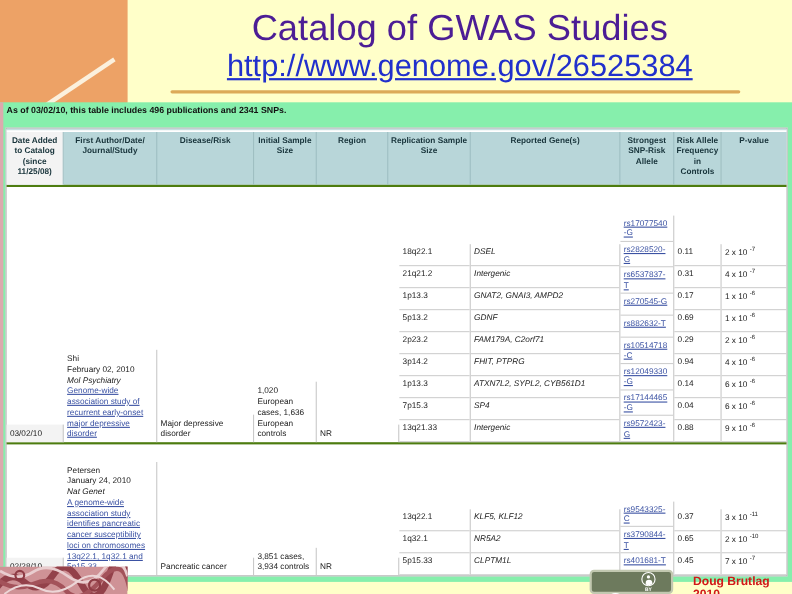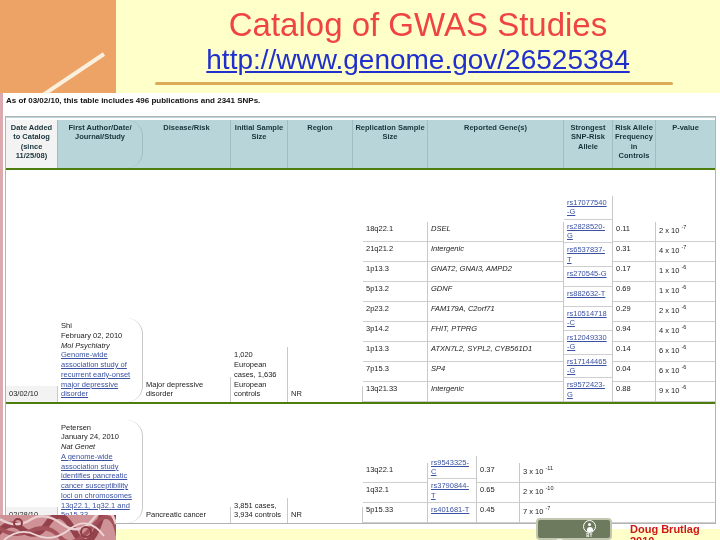--- a/index.html
+++ b/index.html
@@ -6,26 +6,26 @@
   html,body { width:720px; height:540px; }
   body {
     position: relative;
     font-family: "Liberation Sans", sans-serif;
     background: #ffffc9;
     overflow: hidden;
   }
   
   .orange-block { position:absolute; left:0; top:0; width:116px; height:95px; background:#eda266; }
   .title-wrap { position:absolute; left:118px; top:6px; width:600px; text-align:center; }
-  .slide-title { font-size:33px; font-weight:400; color:#ef4444; line-height:1.15;text-align:center; }
+  .slide-title { font-size:33px; font-weight:400; color:#4c1d95; line-height:1.15;text-align:center; }
   .slide-url a { font-size:28px; color:#2130cc; text-decoration:underline; }
   .rule { position:absolute; left:155px; top:82px; width:518px; height:3px; background:#dcaa58; border-radius:2px; }
 
   
-  .content { position:absolute; left:0; top:93px; width:720px; height:436px; background:#ffffff; }
+  .content { position:absolute; left:0; top:93px; width:720px; height:436px; background:#86efac; }
   .left-edge { position:absolute; left:0; top:0; width:3px; height:422px; background:#dcaaae; }
   .caption { position:absolute; left:6px; top:3px; font-size:8px; font-weight:bold; color:#111; }
 
   
   .gtable { position:absolute; left:5px; top:23px; width:711px; border:1px solid #b3b3b3; background:#fff; }
   .theadbar { height:2px; background:#b8d6d9; border-bottom:1px solid #fff; }
   .thead { display:flex; background:#b8d6d9; border-top:1px solid #fff; }
   .hcell {
     font-size:7.5px; font-weight:bold; color:#17333a; text-align:center;
     padding:3px 2px; height:48px; line-height:1.25; overflow-wrap:anywhere;
@@ -35,21 +35,21 @@
   .trow { display:flex; border-top:2px solid #4d7c0f; align-items:flex-end; }
   .trow.r0 { min-height:234px; }
   .trow.r1 { min-height:121px; }
   .cell {
     font-size:7.5px; color:#222; line-height:1.3; padding:3px;
     border-right:1px solid #c9c9c9; flex-shrink:0; overflow-wrap:anywhere;
   }
   .stackcol { padding:0; display:flex; flex-direction:column; }
   .subcell { min-height:20px; padding:2px 3px; border-bottom:1px solid #cfcfcf; font-size:7.5px; line-height:1.25; }
   .c-date   { width:52px; background:#f3f3f3; }
-  .c-author { width:85px;border-radius:16px; }
+  .c-author { width:85px; }
   .c-disease{ width:88px; }
   .c-initial{ width:57px; }
   .c-repl   { width:75px; }
   .c-region { width:65px; }
   .c-genes  { width:136px; }
   .c-snp    { width:49px; }
   .c-freq   { width:43px; }
   .c-pv     { flex:1; border-right:none; }
   .ital { font-style:italic; }
   a.tlink, a.snplink { color:#3b52a3; text-decoration:underline; }
@@ -178,20 +178,25 @@
           <div class="cell c-date">02/28/10</div>
           <div class="cell c-author"><div>Petersen</div><div>January 24, 2010</div><div class="ital">Nat Genet</div><a class="tlink" href="#">A genome-wide association study identifies pancreatic cancer susceptibility loci on chromosomes 13q22.1, 1q32.1 and 5p15.33</a></div>
           <div class="cell c-disease">Pancreatic cancer</div>
           <div class="cell c-initial">3,851 cases, 3,934 controls</div>
           <div class="cell c-repl">NR</div>
           <div class="cell stackcol c-region">
             <div class="subcell">13q22.1</div>
             <div class="subcell">1q32.1</div>
             <div class="subcell">5p15.33</div>
           </div>
+          <div class="cell stackcol c-genes">
+            <div class="subcell ital">KLF5, KLF12</div>
+            <div class="subcell ital">NR5A2</div>
+            <div class="subcell ital">CLPTM1L</div>
+          </div>
           <div class="cell stackcol c-snp">
             <div class="subcell snpcell"><a class="snplink" href="#">rs9543325-C</a></div>
             <div class="subcell snpcell"><a class="snplink" href="#">rs3790844-T</a></div>
             <div class="subcell snpcell"><a class="snplink" href="#">rs401681-T</a></div>
           </div>
           <div class="cell stackcol c-freq">
             <div class="subcell">0.37</div>
             <div class="subcell">0.65</div>
             <div class="subcell">0.45</div>
           </div>

